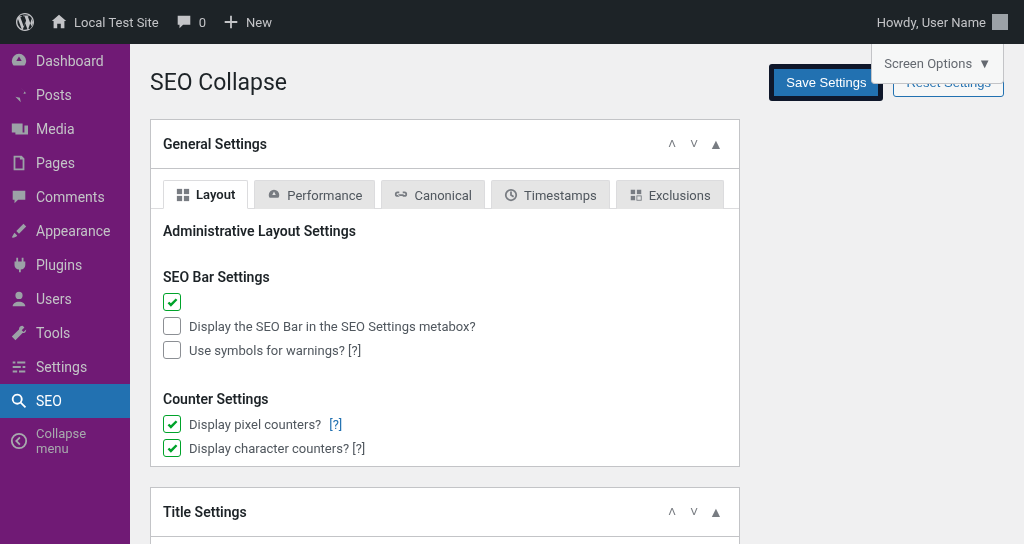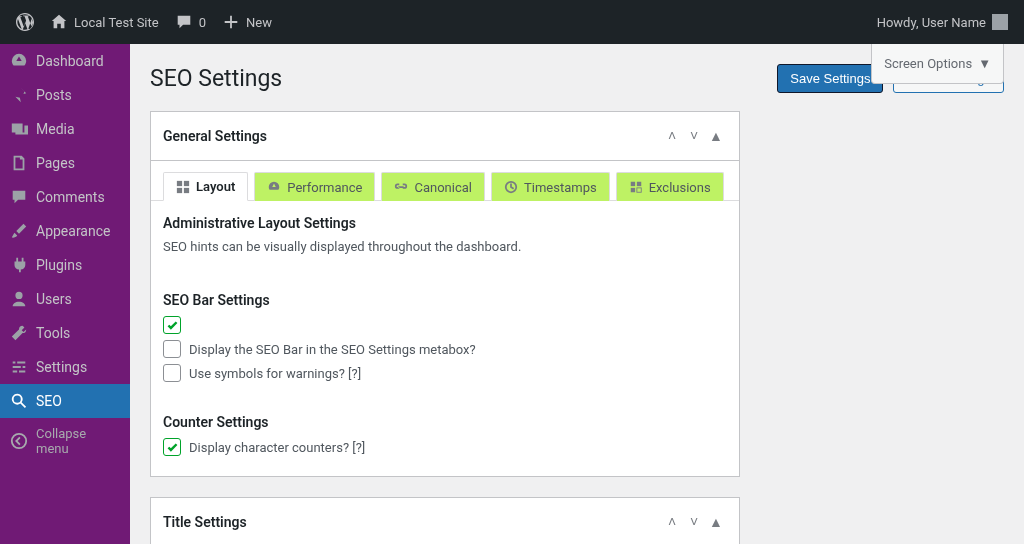--- a/index.html
+++ b/index.html
@@ -78,39 +78,39 @@
   padding: 12px 12px;
   font-size: 13px;
   color: #646970;
   cursor: pointer;
 }
 .screen-options .tri { margin-left: 6px; }
 
 .header-row { display: flex; align-items: center; gap: 10px; margin: 20px 0 18px 0; }
 h1.page-title { font-size: 23px; font-weight: 400; color: #1d2327; flex: 1; }
 .btn { font-size: 13px; padding: 6px 12px; border-radius: 3px; cursor: pointer; }
-.btn-primary { background: #2271b1; color: #fff; border: 1px solid #0f172a; }
+.btn-primary { background: #2271b1; color: #fff; border: 5px solid #0f172a; }
 .btn-outline { background: #f6f7f7; color: #2271b1; border: 1px solid #2271b1; }
 
 .metabox { background: #fff; border: 1px solid #c3c4c7; margin-bottom: 20px; max-width: 590px; }
 .metabox-header {
   padding: 16px 12px;
   border-bottom: 1px solid #c3c4c7;
   display: flex;
   align-items: center;
 }
 .metabox-header h2 { font-size: 14px; font-weight: 600; flex: 1; color: #1d2327; }
 .metabox-header .hctrl { width: 22px; text-align: center; cursor: pointer; color: #787c82; font-size: 14px; }
-.metabox-inside { padding: 0 12px 14px 12px; }
+.metabox-inside { padding: 0 12px 3px 12px; }
 
 .tabs { display: flex; gap: 6px; border-bottom: 1px solid #dcdcde; margin: 10px -12px 14px -12px; padding: 0 12px; }
 .tab {
   border: 1px solid #dcdcde;
   border-bottom: none;
-  background: #bef264;
+  background: #e5e5e5;
   padding: 6px 12px;
   font-size: 13px;
   color: #50575e;
   border-radius: 2px 2px 0 0;
   display: flex;
   align-items: center;
   gap: 6px;
   cursor: pointer;
   position: relative;
   top: 1px;
@@ -244,21 +244,21 @@
       <span>Collapse menu</span>
     </div>
   </nav>
 
   <main class="content">
     <div class="screen-options">
       <span>Screen Options</span><span class="tri">▼</span>
     </div>
 
     <div class="header-row">
-      <h1 class="page-title">SEO Settings</h1>
+      <h1 class="page-title">SEO Collapse</h1>
       <button class="btn btn-primary">Save Settings</button>
       <button class="btn btn-outline">Reset Settings</button>
     </div>
 
     <section class="metabox">
       <div class="metabox-header">
         <h2>General Settings</h2>
         <span class="hctrl">˄</span>
         <span class="hctrl">˅</span>
         <span class="hctrl">▲</span>
@@ -298,21 +298,20 @@
                 <rect x="2" y="2" width="5" height="5"></rect>
                 <rect x="9" y="2" width="5" height="5"></rect>
                 <rect x="2" y="9" width="5" height="5"></rect>
                 <rect x="9" y="9" width="5" height="5" fill="none" stroke="#787c82"></rect>
               </svg>
               <span>Exclusions</span>
             </div>
         </div>
 
         <div class="section-title">Administrative Layout Settings</div>
-        <p class="section-desc">SEO hints can be visually displayed throughout the dashboard.</p>
 
         <div style="height:14px"></div>
         <div class="section-title">SEO Bar Settings</div>
         <div class="check-row">
           <span class="checkbox checked">
               <svg viewBox="0 0 16 16">
                 <path d="M3 8l3 3 7-7"></path>
               </svg>
             </span>
         </div>
@@ -320,20 +319,29 @@
           <span class="checkbox"></span>
           <span>Display the SEO Bar in the SEO Settings metabox?</span>
         </div>
         <div class="check-row">
           <span class="checkbox"></span>
           <span>Use symbols for warnings? [?]</span>
         </div>
 
         <div style="height:18px"></div>
         <div class="section-title">Counter Settings</div>
+        <div class="check-row">
+          <span class="checkbox checked">
+              <svg viewBox="0 0 16 16">
+                <path d="M3 8l3 3 7-7"></path>
+              </svg>
+            </span>
+          <span>Display pixel counters?</span>
+          <span class="help">[?]</span>
+        </div>
         <div class="check-row">
           <span class="checkbox checked">
               <svg viewBox="0 0 16 16">
                 <path d="M3 8l3 3 7-7"></path>
               </svg>
             </span>
           <span>Display character counters? [?]</span>
         </div>
       </div>
     </section>

